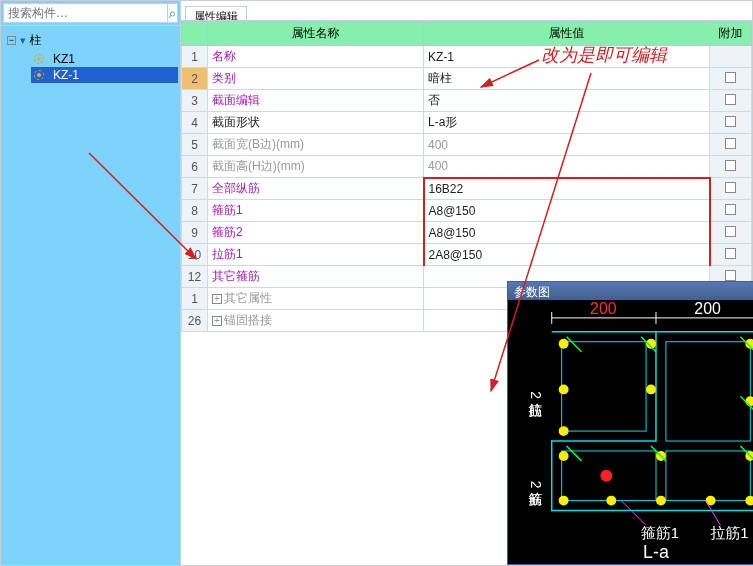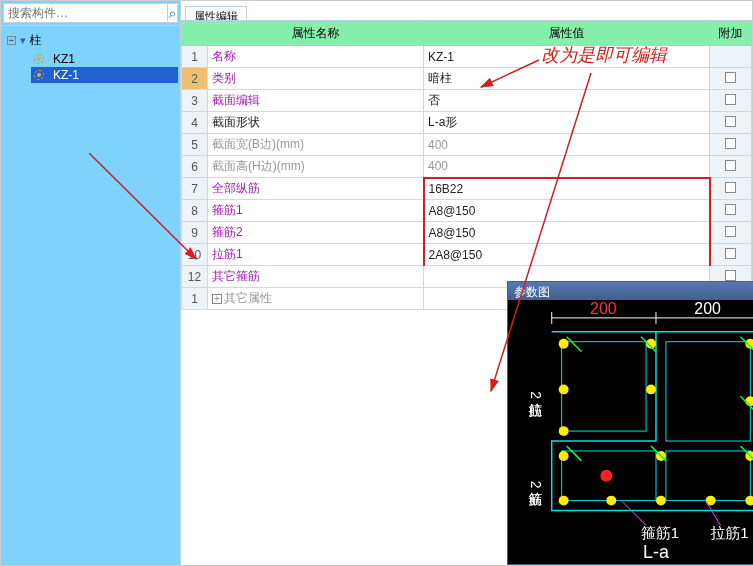--- a/index.html
+++ b/index.html
@@ -166,20 +166,26 @@
               <td class="link-text">其它箍筋</td>
               <td class="" style=""></td>
               <td class="col-extra"><span class="extra-chk"></span></td>
             </tr>
             <tr>
               <td class="row-num">1</td>
               <td class="gray-text"><span class="plus-box">+</span>其它属性</td>
               <td class="" style=""></td>
               <td class="col-extra"></td>
             </tr>
+            <tr>
+              <td class="row-num">26</td>
+              <td class="gray-text"><span class="plus-box">+</span>锚固搭接</td>
+              <td class="" style=""></td>
+              <td class="col-extra"></td>
+            </tr>
           </tbody>
       </table>
     </div>
 
     <div class="annot-text" style="left:360px; top:42px;font-style:italic;">改为是即可编辑</div>
 
     <div class="diagram-panel">
       <div class="diagram-title">参数图</div>
       <svg class="diagram-body" viewBox="0 0 288 260">
 

